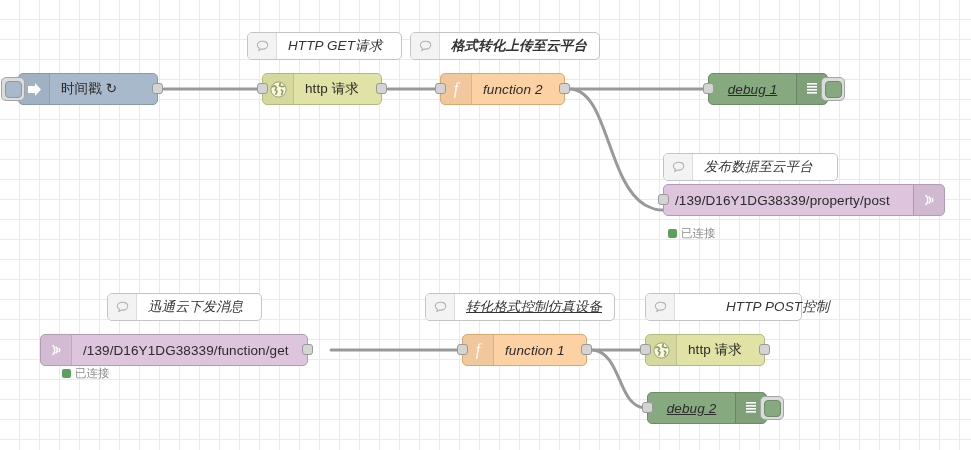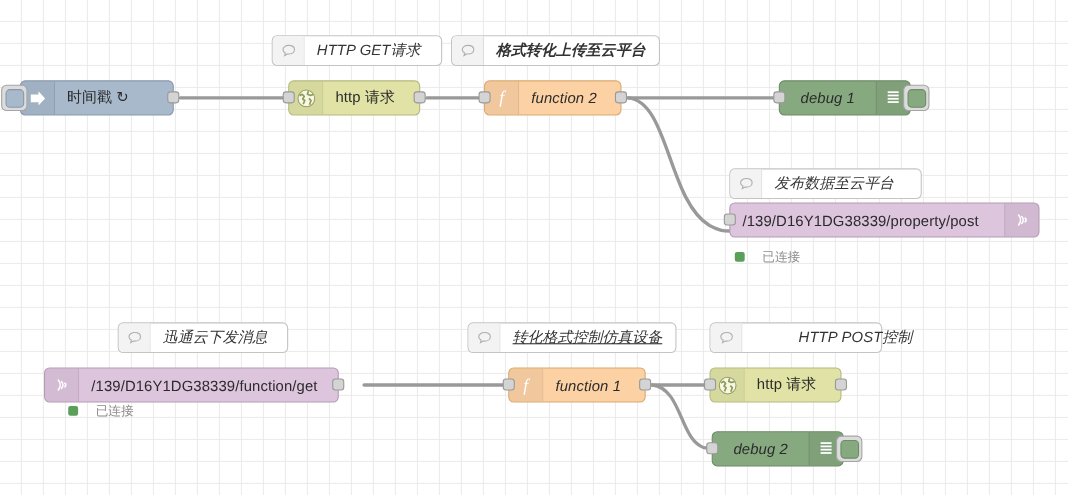--- a/index.html
+++ b/index.html
@@ -60,21 +60,21 @@
     border-radius: 4px 0 0 4px;
   }
   .node .label {
     flex: 1 1 auto;
     display: flex;
     align-items: center;
     padding: 0 11px;
     white-space: nowrap;
     letter-spacing: .1px;
   }
-  .node .label.center { justify-content: center; }
+  .node .label.center { justify-content: center; text-decoration: underline; }
   .node .label.italic { font-style: italic; }
 
   
   .port {
     position: absolute;
     width: 11px;
     height: 11px;
     box-sizing: border-box;
     background: #d4d4d4;
     border: 1px solid #999999;
@@ -163,21 +163,21 @@
     border-left: 1px solid rgba(0,0,0,0.18);
     border-radius: 0 4px 4px 0;
     background: rgba(0,0,0,0.05);
   }
 
   
   .status {
     position: absolute;
     display: flex;
     align-items: center;
-    gap: 16px;
+    gap: 4px;
     font-size: 11.5px;
     color: #8d8d8d;
     white-space: nowrap;
     z-index: 4;
   }
   .status .dot {
     width: 9px;
     height: 9px;
     border-radius: 2px;
     background: #5aa05a;

